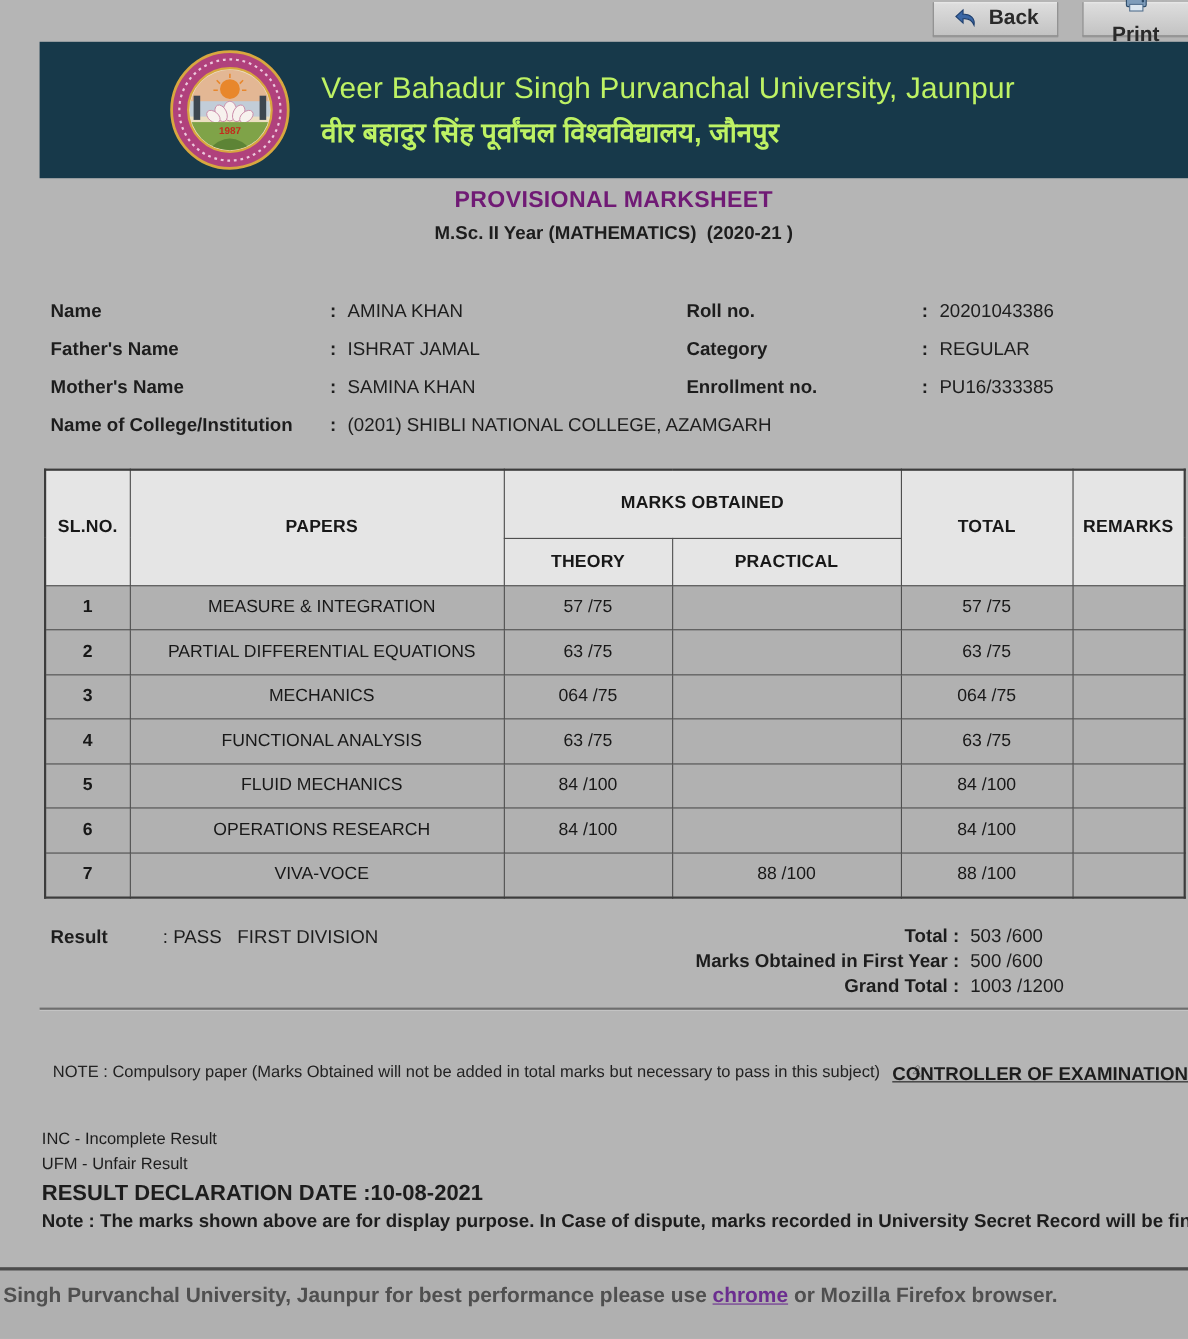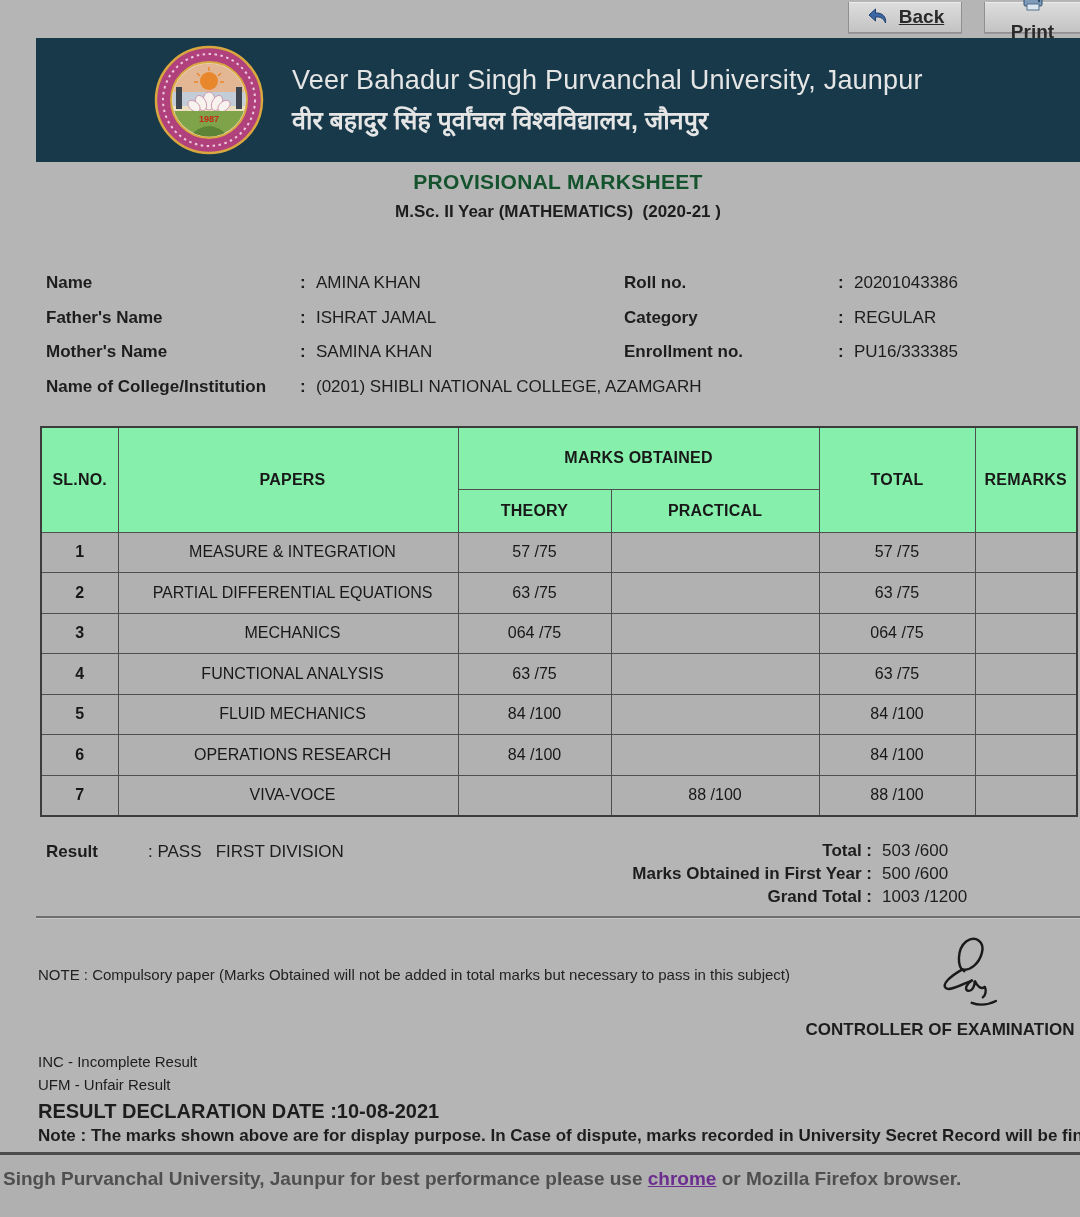--- a/index.html
+++ b/index.html
@@ -10,64 +10,64 @@
   }
   
   .toolbar { height:38px; display:flex; justify-content:flex-end; gap:22px; padding:2px 0 0 0; }
   .tb-btn {
     height:31px; display:flex; align-items:center; justify-content:center; gap:9px;
     border:1px solid #8f8f8f; border-top:none;
     background:linear-gradient(#dedede,#c3c3c3);
     box-shadow:inset 0 1px 0 #ececec, 0 1px 0 #9a9a9a;
     font-size:19px; font-weight:bold; color:#2a2a2a; cursor:pointer;
   }
-  .tb-btn.back { width:114px;text-decoration:underline; }
+  .tb-btn.back { width:114px; }
   .tb-btn.print { width:96px; border-right:none;flex-direction:column; }
   
   .content { margin-left:36px; width:1044px; }
   .band { height:124px; background:#17394a; display:flex; align-items:center; }
   .logo { width:110px; height:110px; margin-left:118px; flex:0 0 auto; }
-  .band-titles { margin-left:28px; color:#e5e5e5; }
+  .band-titles { margin-left:28px; color:#bef264; }
   .band-en { font-size:27px; letter-spacing:0.2px; }
   .band-hi { font-size:25px; font-weight:bold; margin-top:6px; }
   .doc-title { text-align:center; margin-top:8px; }
-  .doc-title h1 { font-size:21px; font-weight:bold; color:#14532d; letter-spacing:0.3px; }
+  .doc-title h1 { font-size:21px; font-weight:bold; color:#701a75; letter-spacing:0.3px; }
   .doc-title h2 { font-size:17px; font-weight:bold; margin-top:8px; white-space:pre; }
   
   .info { margin-top:44px; font-size:17px; }
   .info-row { display:flex; height:34.5px; align-items:center; }
   .ilabel { width:264px; font-weight:bold; padding-left:10px; white-space:nowrap; }
   .icolon { width:16px; font-weight:bold; }
   .ivalue { width:308px; white-space:nowrap; }
   .rlabel { width:214px; font-weight:bold; white-space:nowrap; }
   .rvalue { white-space:nowrap; }
   
   table.marks { border-collapse:collapse; margin:22px 0 0 4px; width:1036px;
     border:2px solid #3c3c3c; background:#b1b1b1; table-layout:fixed; }
   table.marks th, table.marks td { border:1px solid #4f4f4f; font-size:16px; text-align:center; color:#181818; }
-  table.marks th { background:#86efac; font-weight:bold; letter-spacing:0.2px; }
+  table.marks th { background:#e5e5e5; font-weight:bold; letter-spacing:0.2px; }
   tr.h-top th { height:62px; }
   tr.h-bot th { height:43px; }
   th.rspan { height:105px; }
   td.paper, th.paper { text-align:left; padding-left:9px; }
   table.marks td { height:40.5px; }
   td.sl { font-weight:bold; }
   
   .result-block { display:flex; margin-top:22px; font-size:17px; padding:0 0 0 10px; }
   .res-left { flex:1; display:flex; margin-top:3px; }
   .res-label { font-weight:bold; width:102px; }
   .res-value { white-space:pre; }
   .res-right { display:grid; grid-template-columns:auto 92px; column-gap:10px; margin-right:106px; line-height:23px; }
   .res-right .lab { font-weight:bold; text-align:right; }
   .res-right .val { text-align:left; }
   .divider { margin-top:8px; height:2px; background:#6e6e6e; box-shadow:0 1px 0 #c6c6c6; }
   
   .note-sig-row { display:flex; }
-  .note-text { flex:1; font-size:15px; color:#222; margin-top:48px; padding-left:2px; }
-  .sig-block { width:280px; margin-top:16px; display:flex; flex-direction:column; align-items:center; }
+  .note-text { flex:1; font-size:15px; color:#222; margin-top:48px; padding-left:2px;text-align:right; }
+  .sig-block { width:280px; margin-top:16px; display:flex; flex-direction:row; align-items:center;text-decoration:underline; }
   .sig-svg { width:78px; height:80px; transform:translateX(28px); }
   .controller { font-size:17px; font-weight:bold; margin-top:6px; white-space:nowrap; }
   .abbr { font-size:15px; margin-top:10px; line-height:23px; padding-left:2px; }
   .decl { font-size:20px; font-weight:bold; margin-top:4px; padding-left:2px; }
   .disp-note { font-size:17px; font-weight:bold; margin-top:3px; padding-left:2px; white-space:nowrap; }
   
   .footer { position:absolute; left:0; top:1152px; width:1080px; height:65px;
     background:#b0b0b0; border-top:3px solid #4c4c4c; }
   .footer-text { font-size:19px; font-weight:bold; color:#4f4f4f; padding:13px 0 0 3px; white-space:nowrap; }
   .footer-text a { font-weight:bold; text-decoration:underline; cursor:pointer; }

